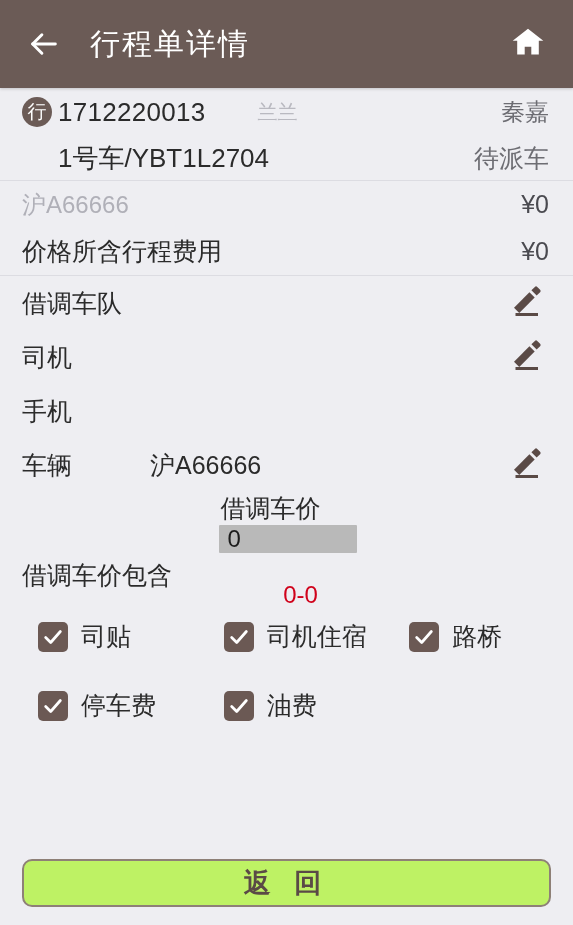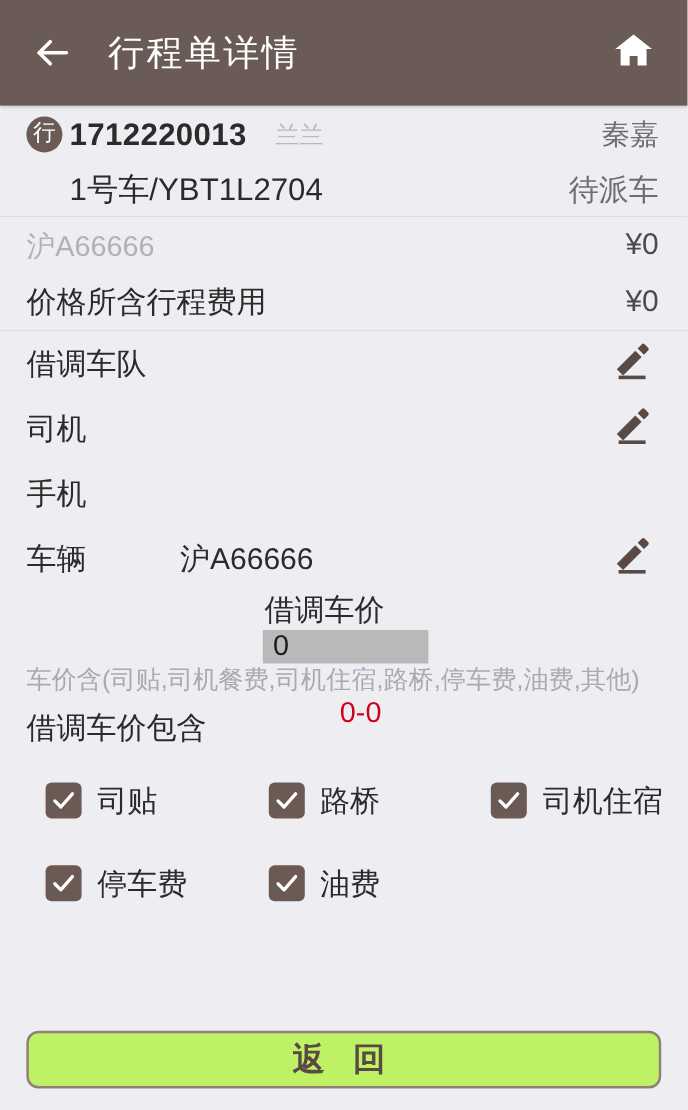--- a/index.html
+++ b/index.html
@@ -100,26 +100,25 @@
     line-height: 30px;
     text-align: center;
     flex: 0 0 auto;
     margin-right: 6px;
     font-weight: 500;
   }
   .order-no {
     font-size: 26px;
     color: #2b2b2b;
     letter-spacing: 0.3px;
-    font-weight: bold;
   }
   .sum-secondary {
     font-size: 20px;
     color: #b9b9c0;
-    margin-left: 24px;
+    margin-left: 52px;
   }
   .sum-right {
     margin-left: auto;
     font-size: 24px;
     color: #6d6d73;
   }
   .sum-row.row2 { height: 44px; gap: 47px; }
   .car-line {
     font-size: 26px;
     color: #2b2b2b;
@@ -383,21 +382,20 @@
           </span>
         </div>
       </div>
 
       <div class="input-row">
         <div class="field-label">借调车价</div>
         <input class="price-input" type="text" value="0" style="">
         <div class="range-text">0-0</div>
       </div>
 
-      <div class="hint">车价含(司贴,司机餐费,司机住宿,路桥,停车费,油费,其他)</div>
 
       <div class="group-title">借调车价包含</div>
 
       <div class="cb-grid">
 
         <div class="cb-item">
           <span class="cb-box">
             <svg width="22" height="22" viewBox="0 0 24 24" fill="none" stroke="#ffffff" stroke-width="3" stroke-linecap="round" stroke-linejoin="round">
                 <polyline points="4,12.5 9.5,18 20,6"></polyline>
               </svg>
@@ -405,30 +403,30 @@
           <span class="cb-label">司贴</span>
         </div>
 
 
         <div class="cb-item">
           <span class="cb-box">
             <svg width="22" height="22" viewBox="0 0 24 24" fill="none" stroke="#ffffff" stroke-width="3" stroke-linecap="round" stroke-linejoin="round">
                 <polyline points="4,12.5 9.5,18 20,6"></polyline>
               </svg>
           </span>
-          <span class="cb-label">路桥</span>
+          <span class="cb-label">司机住宿</span>
         </div>
 
         <div class="cb-item">
           <span class="cb-box">
             <svg width="22" height="22" viewBox="0 0 24 24" fill="none" stroke="#ffffff" stroke-width="3" stroke-linecap="round" stroke-linejoin="round">
                 <polyline points="4,12.5 9.5,18 20,6"></polyline>
               </svg>
           </span>
-          <span class="cb-label">司机住宿</span>
+          <span class="cb-label">路桥</span>
         </div>
 
         <div class="cb-item">
           <span class="cb-box">
             <svg width="22" height="22" viewBox="0 0 24 24" fill="none" stroke="#ffffff" stroke-width="3" stroke-linecap="round" stroke-linejoin="round">
                 <polyline points="4,12.5 9.5,18 20,6"></polyline>
               </svg>
           </span>
           <span class="cb-label">停车费</span>
         </div>

